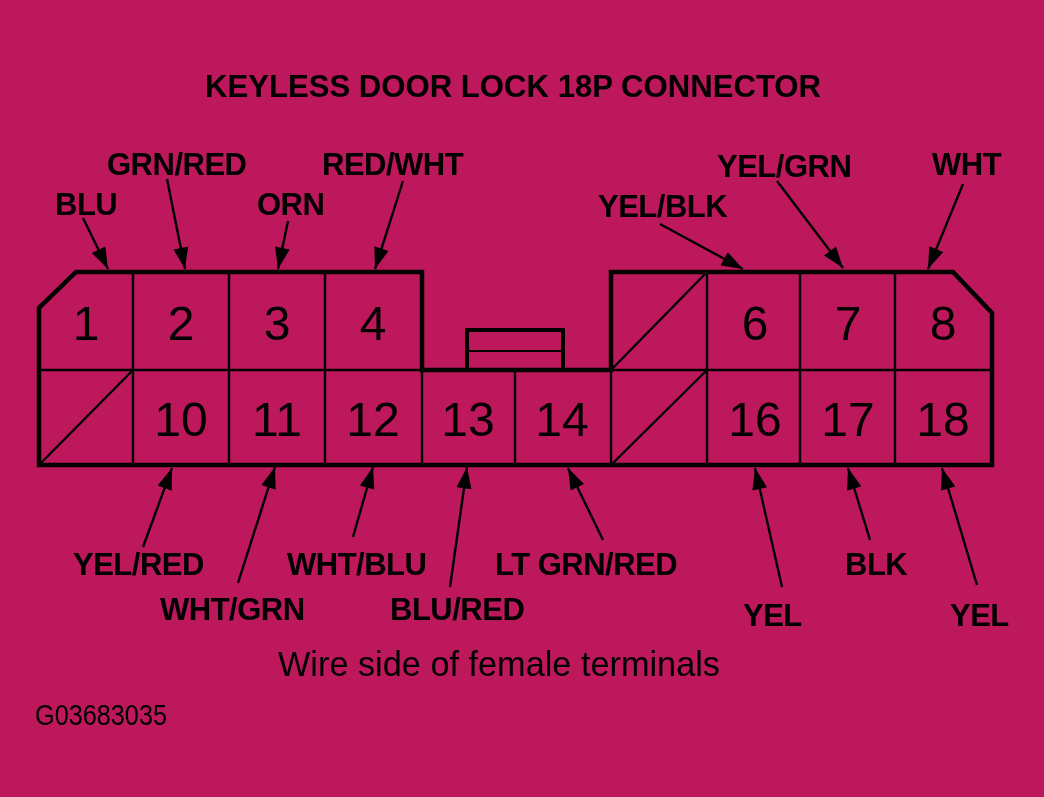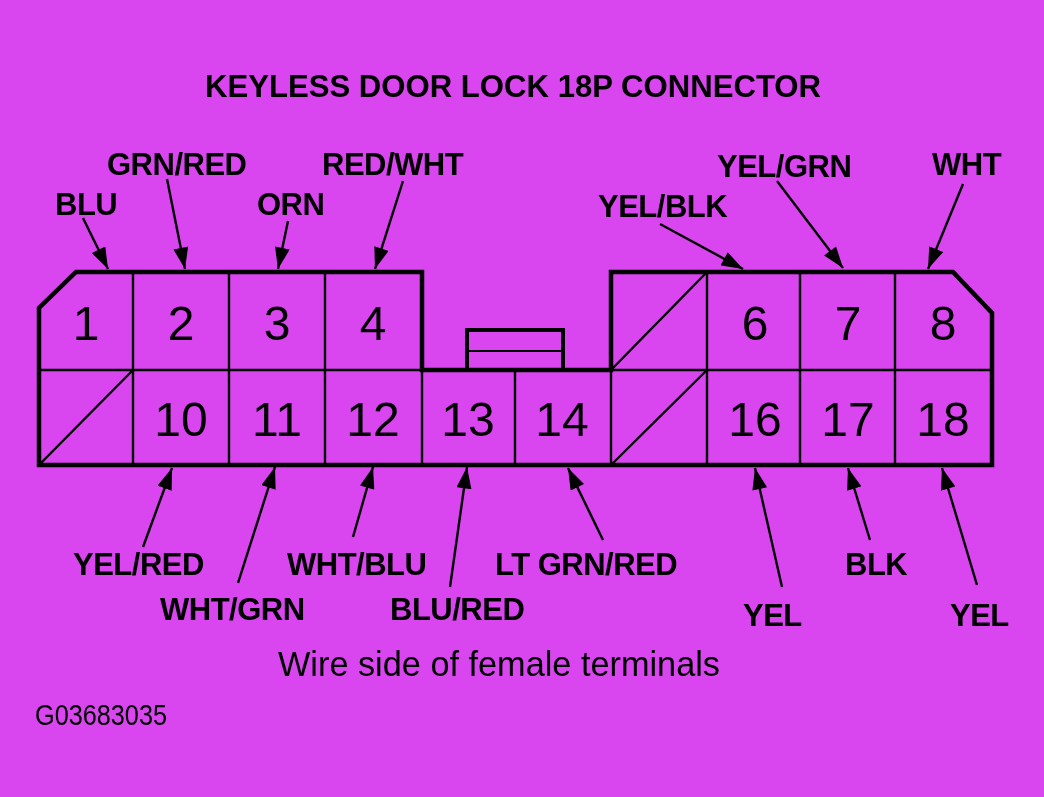--- a/index.html
+++ b/index.html
@@ -4,21 +4,21 @@
 <style>
   html, body {
     margin: 0;
     padding: 0;
     background: #ffffff;
   }
   .page {
     position: relative;
     width: 1044px;
     height: 797px;
-    background: #d946ef;
+    background: #be185d;
     overflow: hidden;
   }
   svg { display: block; width: 1044px; height: 797px; }
   .ink { stroke: #000000; fill: none; }
   .title-text {
     font-family: "Liberation Sans", sans-serif;
     font-weight: bold;
     font-size: 32px;
     fill: #000000;
   }

